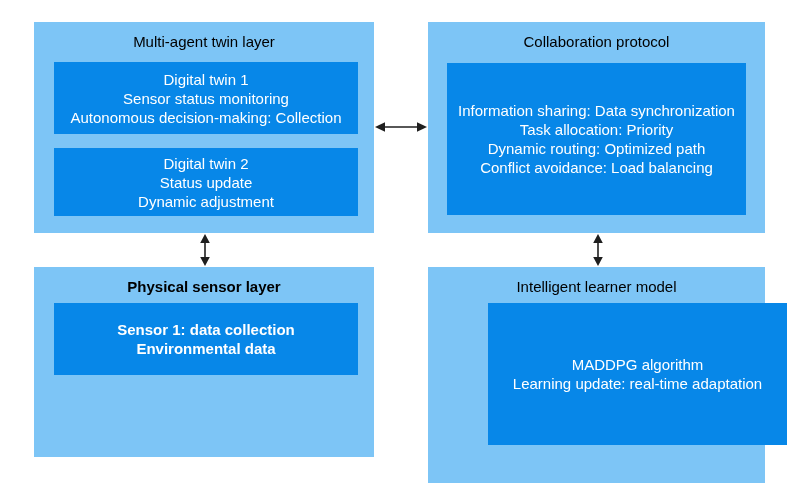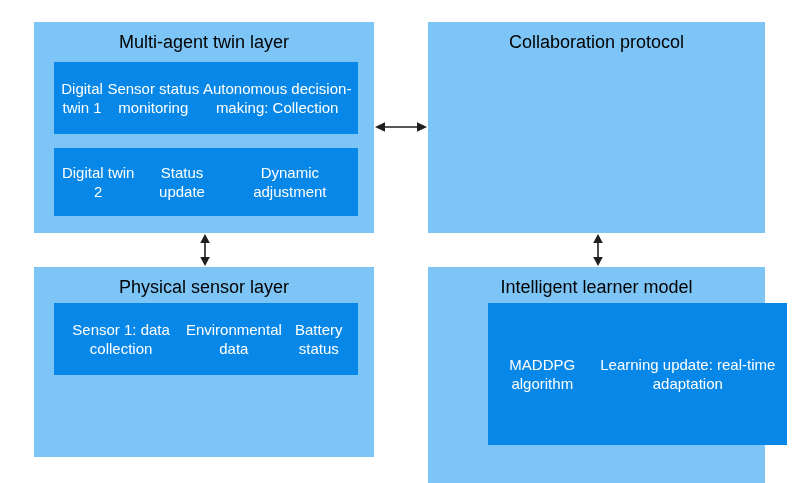--- a/index.html
+++ b/index.html
@@ -23,42 +23,43 @@
   .panel {
     position: absolute;
     background: var(--container_bg);
   }
   .panel-title {
     position: absolute;
     top: 10px;
     left: 0;
     width: 100%;
     text-align: center;
-    font-size: 18px;
+    font-size: 15px;
     line-height: 20px;
     color: var(--title_text);
   }
   .inner-box {
     position: absolute;
     background: var(--box_bg);
     color: var(--box_text);
     display: flex;
+    flex-direction: column;
     justify-content: center;
     align-items: center;
     text-align: center;
     font-size: 15px;
     line-height: 19px;
     padding: 0 4px;
   }
   .arrow-svg { position: absolute; display: block; }
 
   
   #panel-multi-agent   { left: 34px;  top: 22px;  width: 340px; height: 211px; }
   #panel-collaboration { left: 428px; top: 22px;  width: 337px; height: 211px; text-decoration: underline; }
-  #panel-physical      { left: 34px;  top: 267px; width: 340px; height: 190px; }
+  #panel-physical      { left: 34px;  top: 267px; width: 340px; height: 190px; font-weight: bold; }
   #panel-learner       { left: 428px; top: 267px; width: 337px; height: 228px; }
 
   #box-twin1    { left: 20px; top: 40px;  width: 304px; height: 72px; }
   #box-twin2    { left: 20px; top: 126px; width: 304px; height: 68px; align-items: center; }
   #box-protocol { left: 19px; top: 41px;  width: 299px; height: 152px; }
   #box-sensor1  { left: 20px; top: 36px;  width: 304px; height: 72px; }
   #box-sensor2  { left: 20px; top: 123px; width: 304px; height: 50px; }
   #box-maddpg   { left: 19px; top: 36px;  width: 299px; height: 142px; margin-left: 41px; }
 
   #arrow-horizontal     { left: 374px; top: 119px; }
@@ -79,28 +80,33 @@
     </div>
     <div class="inner-box" id="box-twin2">
       <div>Digital twin 2</div>
       <div>Status update</div>
       <div>Dynamic adjustment</div>
     </div>
   </div>
 
   <div class="panel" id="panel-collaboration">
     <div class="panel-title">Collaboration protocol</div>
+    <div class="inner-box" id="box-protocol">
+      <div>Information sharing: Data synchronization</div>
+      <div>Task allocation: Priority</div>
+      <div>Dynamic routing: Optimized path</div>
+      <div>Conflict avoidance: Load balancing</div>
+    </div>
   </div>
 
   <div class="panel" id="panel-physical">
     <div class="panel-title">Physical sensor layer</div>
     <div class="inner-box" id="box-sensor1">
       <div>Sensor 1: data collection</div>
       <div>Environmental data</div>
-      <div>Battery status</div>
     </div>
   </div>
 
   <div class="panel" id="panel-learner">
     <div class="panel-title">Intelligent learner model</div>
     <div class="inner-box" id="box-maddpg">
       <div>MADDPG algorithm</div>
       <div>Learning update: real-time adaptation</div>
     </div>
   </div>

